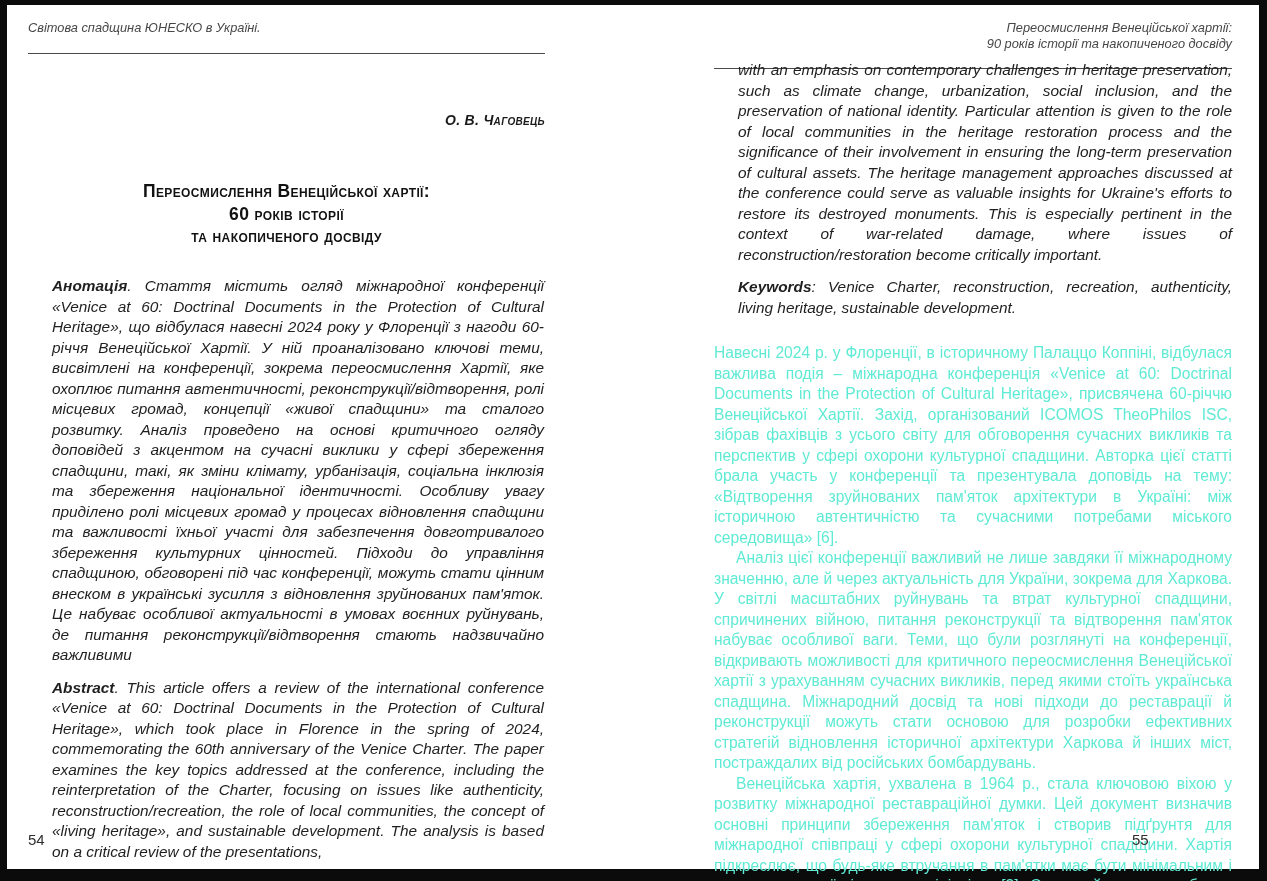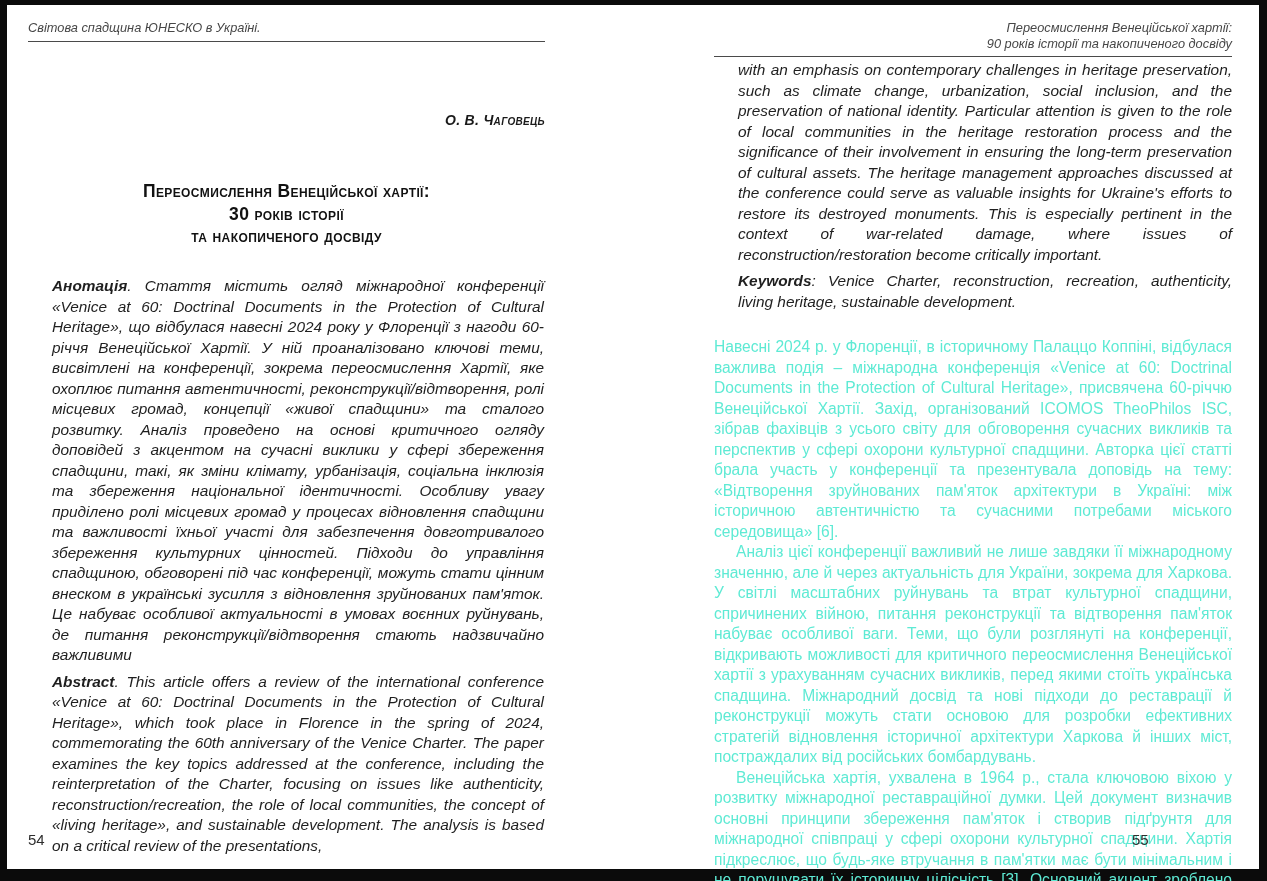--- a/index.html
+++ b/index.html
@@ -10,40 +10,40 @@
     -webkit-font-smoothing:antialiased;
   }
   .spread{
     position:absolute;left:7px;top:5px;width:1252px;height:864px;
     background:#ffffff;
   }
   .abs{position:absolute;}
   
   .rh{
     font-style:italic;font-size:12.8px;line-height:15.5px;color:#474747;
-    border-bottom:1.2px solid #4a4a4a;padding-bottom:5px;
+    border-bottom:1.2px solid #4a4a4a;padding-bottom:17px;
   }
   .rh.right{text-align:right;}
   
   .author{
     font-weight:bold;font-style:italic;font-variant:small-caps;
     font-size:14px;color:#1a1a1a;text-align:right;letter-spacing:.3px;
   }
   
   .title{
     font-weight:bold;font-variant:small-caps;font-size:17.5px;line-height:22.5px;
     color:#111;text-align:center;letter-spacing:.4px;margin:0;
   }
   
   .block p{
     margin:0 0 0 24px;
     font-style:italic;font-size:15.4px;line-height:20.5px;color:#1f1f1f;
     text-align:justify;
   }
-  .block p + p{margin-top:6px;}
+  .block p + p{margin-top:12px;}
   .lead{font-weight:bold;}
   
   .bodytext p{
     margin:0;font-size:15.6px;line-height:20.5px;color:#5eead4;text-align:justify;
   }
   .bodytext p.indent{text-indent:22px;}
   .bodytext{margin-top:25px;}
   .folio{font-size:15px;color:#2e2e2e;}
   .folio.right{text-align:left;}
 </style>
@@ -55,21 +55,21 @@
 <section>
 
   <header class="abs rh" style="left:28px;top:20px;width:517px;">
     <div>Світова спадщина ЮНЕСКО в Україні.</div>
   </header>
 
   <div class="abs author" style="left:28px;top:112px;width:517px;">О. В. Чаговець</div>
 
   <h1 class="abs title" style="left:28px;top:180px;width:517px;">
     <span>Переосмислення Венеційської хартії:</span><br>
-    <span>30 років історії</span><br>
+    <span>60 років історії</span><br>
     <span>та накопиченого досвіду</span>
   </h1>
 
   <div class="abs block" style="left:28px;top:276px;width:516px;">
     <p><span class="lead">Анотація</span><span>. Стаття містить огляд міжнародної конференції «Venice at 60: Doctrinal Documents in the Protection of Cultural Heritage», що відбулася навесні 2024 року у Флоренції з нагоди 60-річчя Венеційської Хартії. У ній проаналізовано ключові теми, висвітлені на конференції, зокрема переосмислення Хартії, яке охоплює питання автентичності, реконструкції/відтворення, ролі місцевих громад, концепції «живої спадщини» та сталого розвитку. Аналіз проведено на основі критичного огляду доповідей з акцентом на сучасні виклики у сфері збереження спадщини, такі, як зміни клімату, урбанізація, соціальна інклюзія та збереження національної ідентичності. Особливу увагу приділено ролі місцевих громад у процесах відновлення спадщини та важливості їхньої участі для забезпечення довготривалого збереження культурних цінностей. Підходи до управління спадщиною, обговорені під час конференції, можуть стати цінним внеском в українські зусилля з відновлення зруйнованих пам'яток. Це набуває особливої актуальності в умовах воєнних руйнувань, де питання реконструкції/відтворення стають надзвичайно важливими</span></p>
     <p><span class="lead">Abstract</span><span>. This article offers a review of the international conference «Venice at 60: Doctrinal Documents in the Protection of Cultural Heritage», which took place in Florence in the spring of 2024, commemorating the 60th anniversary of the Venice Charter. The paper examines the key topics addressed at the conference, including the reinterpretation of the Charter, focusing on issues like authenticity, reconstruction/recreation, the role of local communities, the concept of «living heritage», and sustainable development. The analysis is based on a critical review of the presentations,</span></p>
   </div>
 
   <div class="abs folio" style="left:28px;top:831px;width:100px;">54</div>
 </section>

